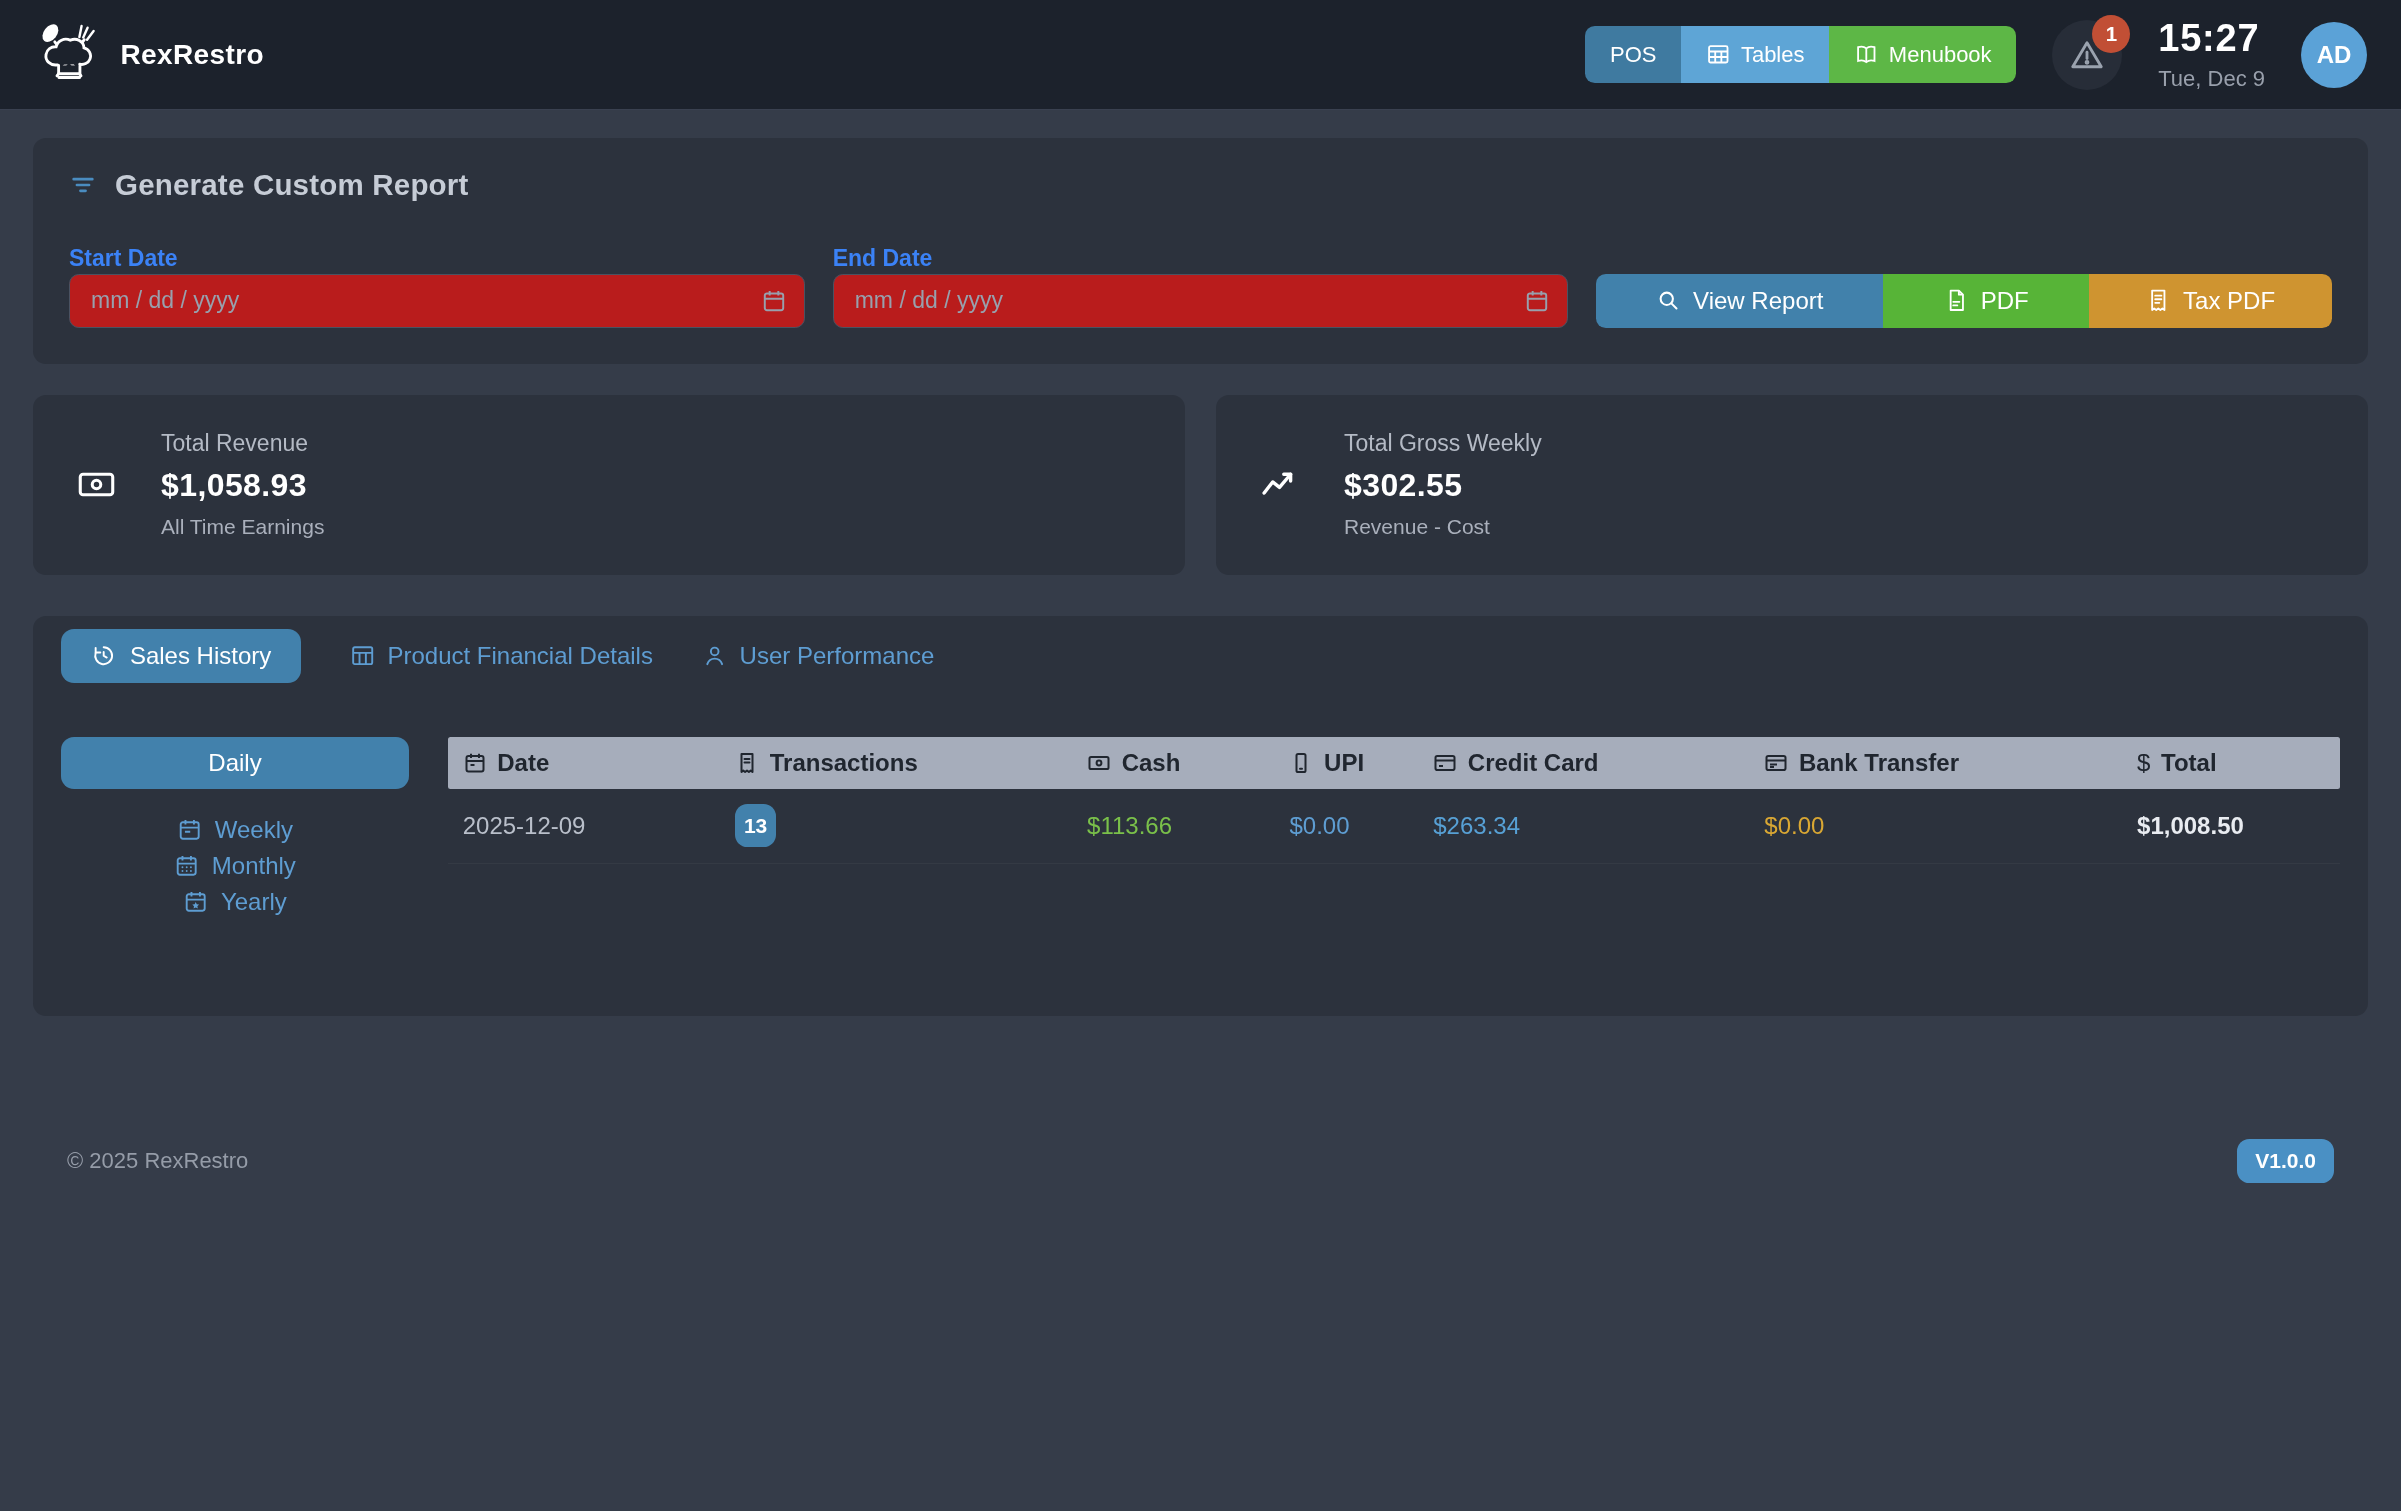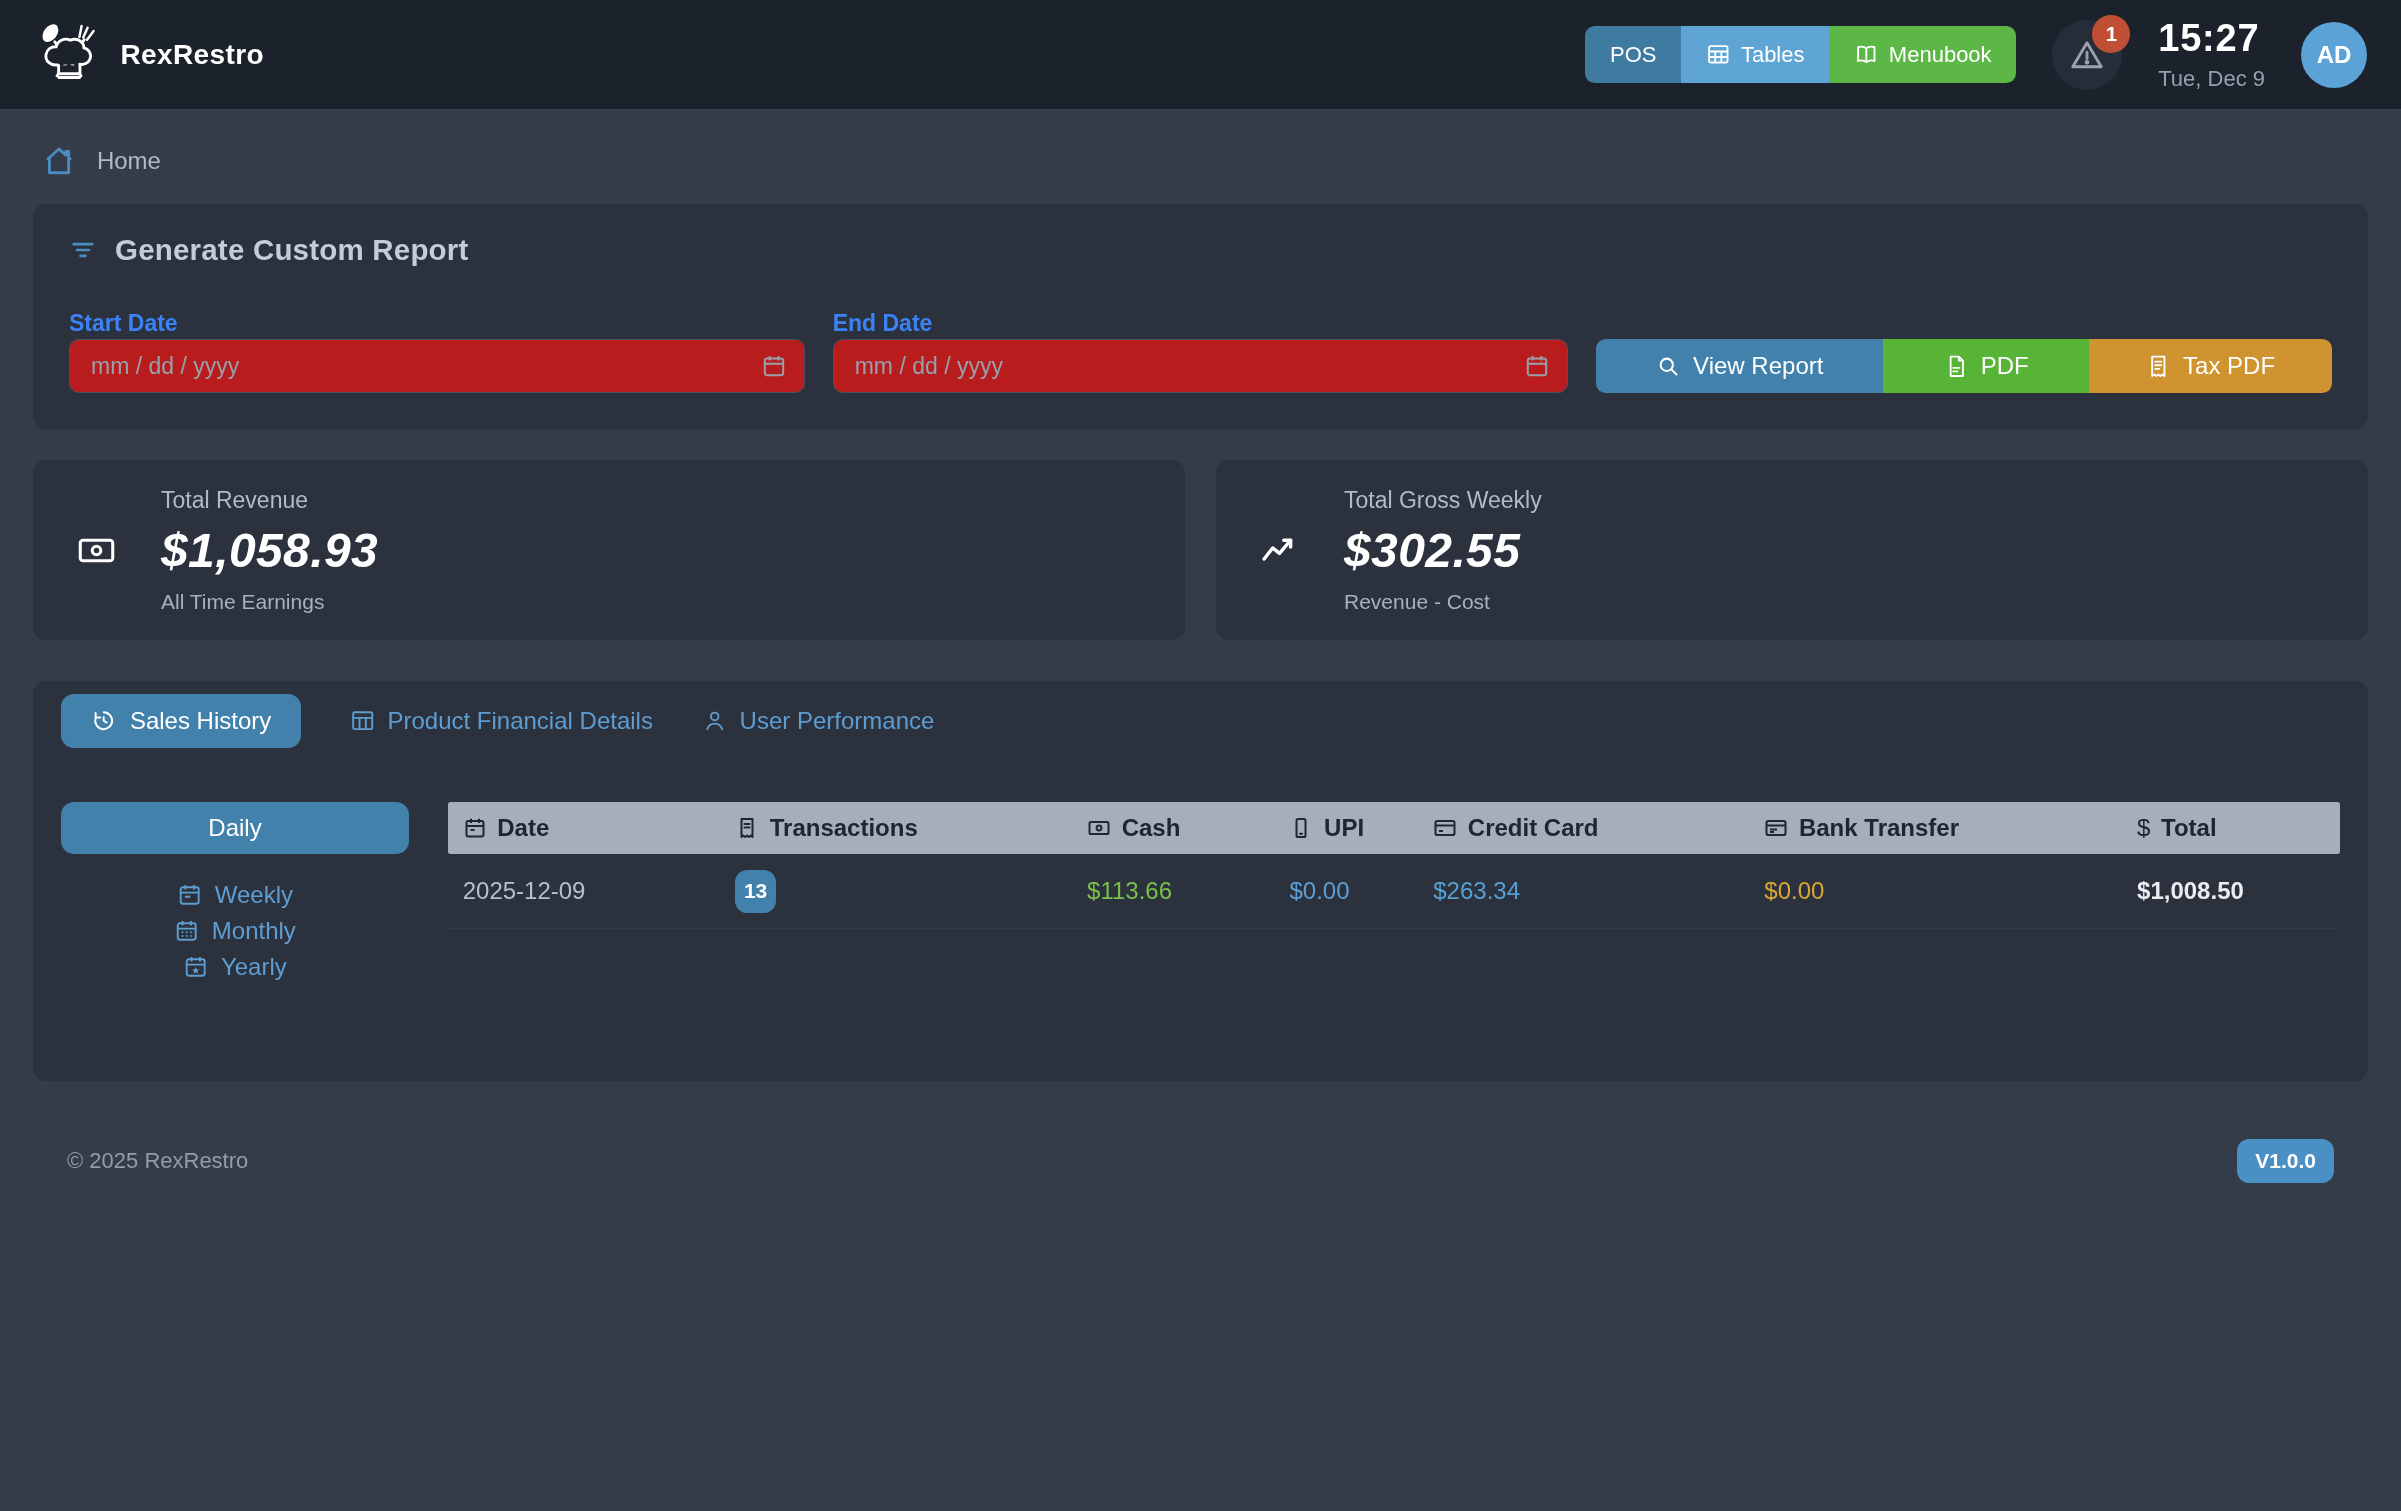--- a/index.html
+++ b/index.html
@@ -85,21 +85,21 @@
   .btn svg { width: 24.6px; height: 24.6px; }
   .btn-view { flex: 39; background: #4181ab; }
   .btn-pdf  { flex: 28; background: #57b437; }
   .btn-tax  { flex: 33; background: #cf9430; }
 
   
   .stats-row { display: flex; gap: 31px; margin-top: 31px; }
   .stat-card { flex: 1; height: 180px; display: flex; align-items: center; gap: 44px; padding: 0 43px; }
   .stat-icon { width: 41px; height: 41px; color: #ffffff; flex: 0 0 auto; }
   .stat-title { font-size: 23px; color: #b4bac5; margin-bottom: 9.8px; }
-  .stat-value { font-size: 48px; font-weight: 700; color: #ffffff; letter-spacing: 0.4px; font-style: italic; }
+  .stat-value { font-size: 32px; font-weight: 700; color: #ffffff; letter-spacing: 0.4px; }
   .stat-sub   { font-size: 21px; color: #aab0bc; margin-top: 11.5px; }
 
   
   .tabs-card { margin-top: 41px; height: 400px; padding: 13px 28px 29.5px; display: flex; flex-direction: column; }
   .tabs-row { display: flex; align-items: center; gap: 49px; margin-bottom: 54px; }
   .tab-active { display: flex; align-items: center; gap: 14px; height: 54px; padding: 0 29.5px;
                 background: #4281ac; border-radius: 13px; color: #fff; font-size: 24px; cursor: pointer; }
   .tab-active svg { width: 25.4px; height: 25.4px; }
   .tab { display: flex; align-items: center; gap: 12.3px; color: #5e9dd2; font-size: 24px; cursor: pointer; }
   .tab svg { width: 25.4px; height: 25.4px; }
@@ -196,27 +196,20 @@
         <div class="clock-time">15:27</div>
         <div class="clock-date">Tue, Dec 9</div>
       </div>
 
       <div class="avatar">AD</div>
     </div>
   </div>
 
   <div class="main">
 
-    <div class="breadcrumb">
-      <svg viewBox="0 0 24 24" fill="none" stroke="currentColor" stroke-width="1.9" stroke-linejoin="round">
-        <path d="M4 11.2 12 4l4.6 4.1V5.6h1.9v4.2l1.5 1.4"></path>
-        <path d="M5.6 10.4v9.4h12.8v-9.4" stroke-linecap="round"></path>
-      </svg>
-      <span class="breadcrumb-label">Home</span>
-    </div>
 
     <div class="card report-card">
       <div class="report-title-row">
         <svg viewBox="0 0 24 24" fill="none" stroke="currentColor" stroke-width="2.3" stroke-linecap="round">
           <path d="M4 7h16M6.8 12h10.4M9.8 17h4.4"></path>
         </svg>
         <div class="report-title">Generate Custom Report</div>
       </div>
 
       <div class="form-row">

